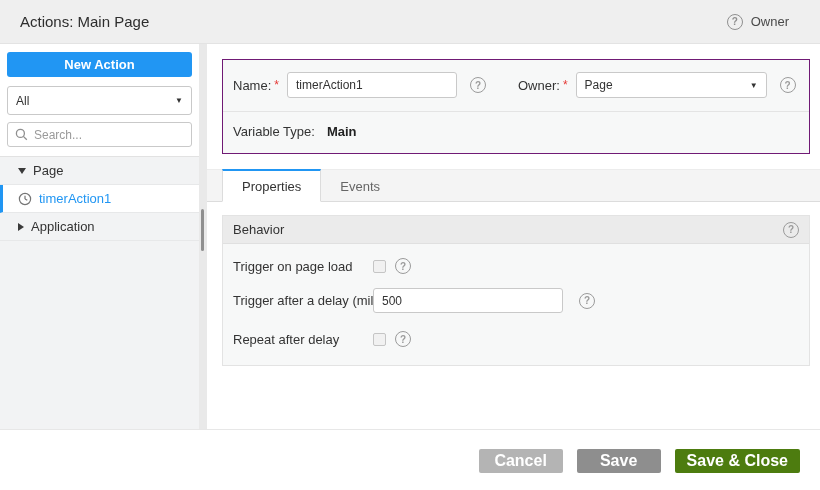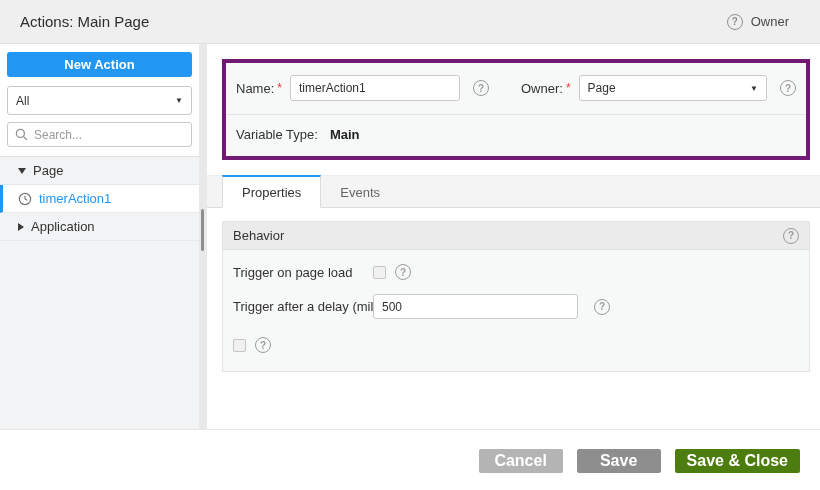--- a/index.html
+++ b/index.html
@@ -62,21 +62,21 @@
   .tree-label { margin-left:7px; font-size:13px; }
   .tree-row.selected .tree-label { color:#2196f3; }
 
   
   .divider { width:8px; flex:0 0 8px; background:#e9e9e9; position:relative; }
   .scroll-thumb { position:absolute; left:2px; width:3px; height:42px; top:165px; background:#8f8f8f; border-radius:2px; }
 
   
   .main { flex:1; background:#fff; padding:15px 10px 0 15px; min-width:0; display:flex; flex-direction:column; }
   .panel {
-    background:#f7f8f8; border:4px solid #701a75; padding:12px 10px 14px 10px;
+    background:#f7f8f8; border:1px solid #701a75; padding:12px 10px 14px 10px;
   }
   .form-row { display:flex; align-items:center; }
   .field-label { color:#333; font-size:13px; white-space:nowrap; }
   .req { color:#e53935; margin:0 4px 0 3px; font-size:12px; }
   .text-input {
     height:26px; background:#fff; border:1px solid #c9c9c9; border-radius:3px;
     padding:0 8px; font-size:12px; color:#333; font-family:"Liberation Sans", sans-serif; outline:none;
   }
   .name-input { width:170px; }
   .owner-select { width:191px; height:26px; margin:0; }
@@ -110,21 +110,21 @@
   .behavior-row:last-child { margin-bottom:0; }
   .behavior-row.tall { margin-top:4px; margin-bottom:18px; }
   .behavior-label {
     width:140px; flex:0 0 140px; font-size:13px; color:#333;
     white-space:nowrap; overflow:hidden;
   }
   .checkbox {
     width:13px; height:13px; background:#f1f1f1; border:1px solid #c5c5c5; border-radius:2px;
     display:inline-block; cursor:pointer; flex:0 0 auto;
   }
-  .delay-input { width:205px; height:25px; }
+  .delay-input { width:190px; height:25px; }
   .row-help { margin-left:9px; }
 
   
   .footer {
     height:60px; flex:0 0 60px; background:#fff;
     display:flex; align-items:flex-start; justify-content:flex-end; gap:14px; padding:19px 20px 0 0;
   }
   .footer-btn {
     min-width:84px; height:24px; border:none; border-radius:2px; color:#fff;
     font-size:16px; font-weight:bold; cursor:pointer; padding:0 12px;
@@ -228,20 +228,21 @@
             <span class="behavior-label">Trigger on page load</span>
             <span class="checkbox"></span>
             <span class="help-circle dim row-help">?</span>
           </div>
           <div class="behavior-row tall">
             <span class="behavior-label">Trigger after a delay (millisec…</span>
             <input type="text" class="text-input delay-input" value="500" style="">
             <span class="help-circle dim" style="margin-left:16px;">?</span>
           </div>
           <div class="behavior-row">
+            <span class="behavior-label">Repeat after delay</span>
             <span class="checkbox"></span>
             <span class="help-circle dim row-help">?</span>
           </div>
         </div>
       </div>
 
     </div>
   </div>
 
   <div class="footer">

